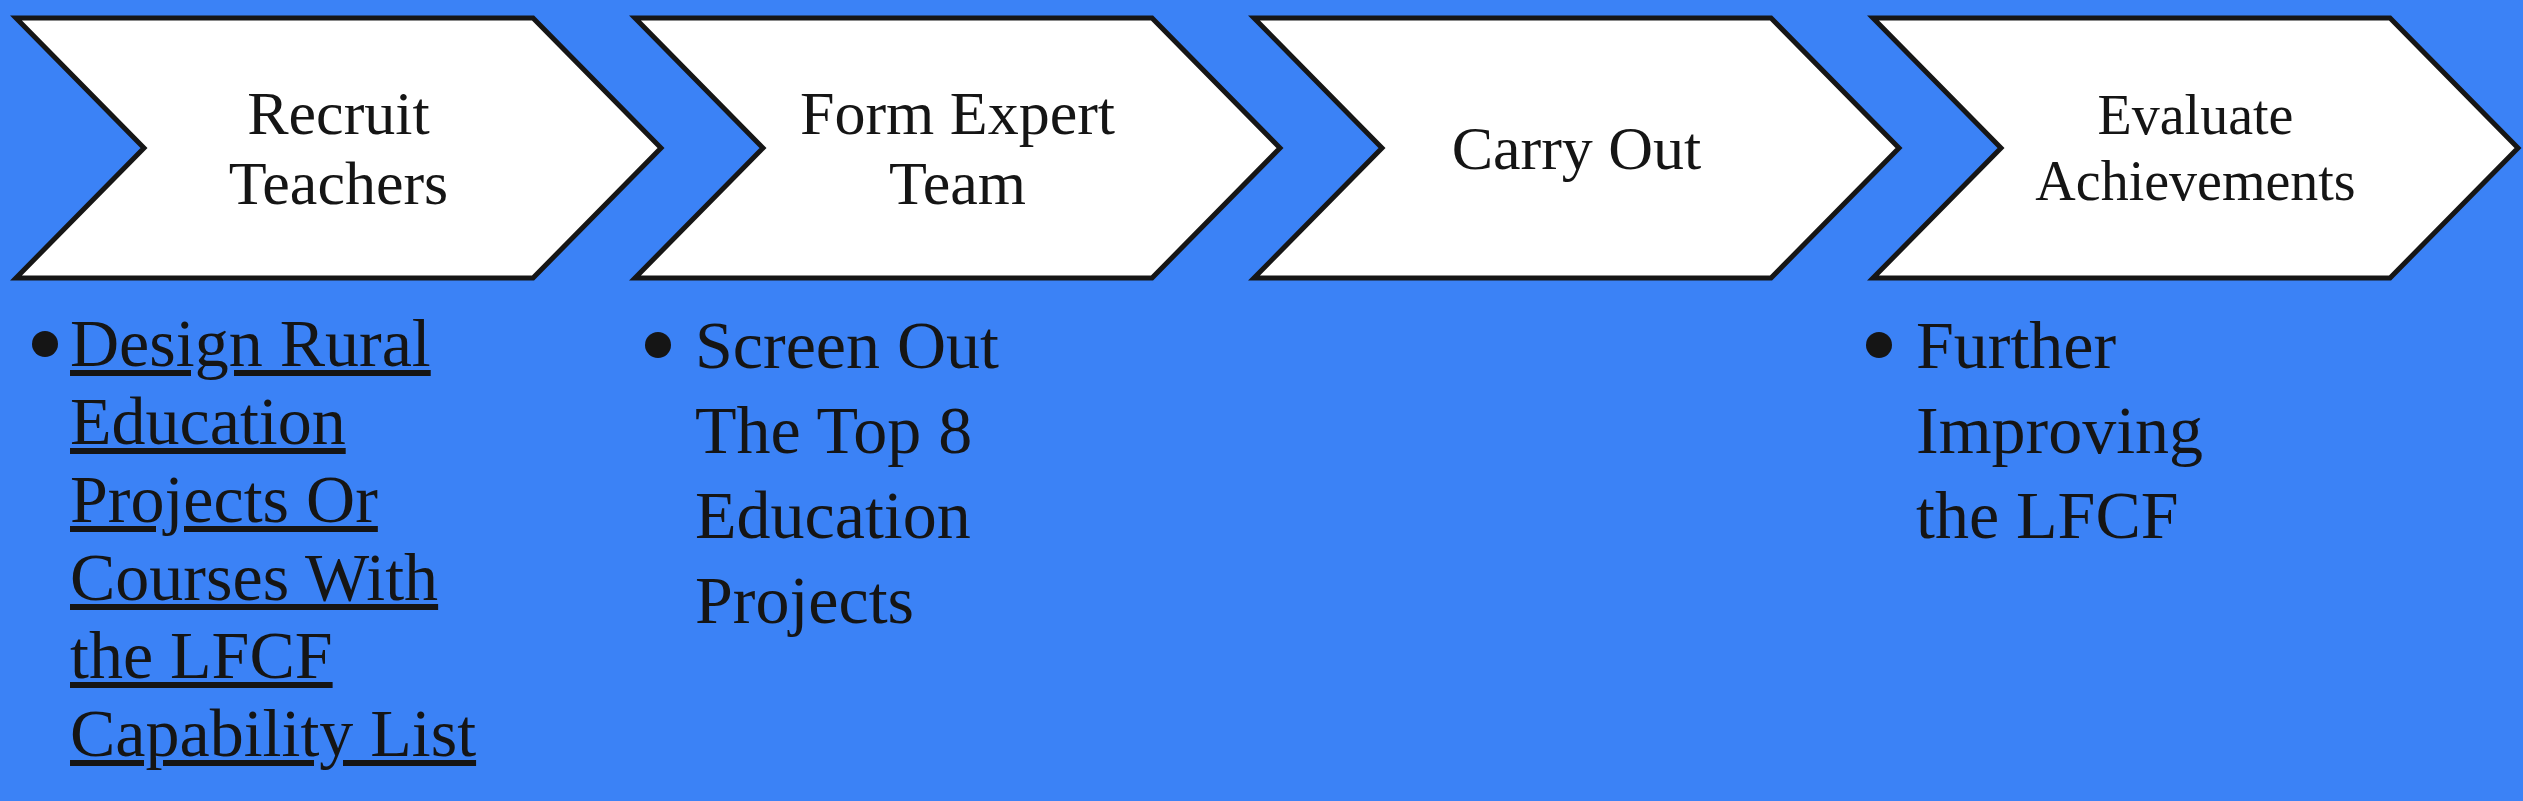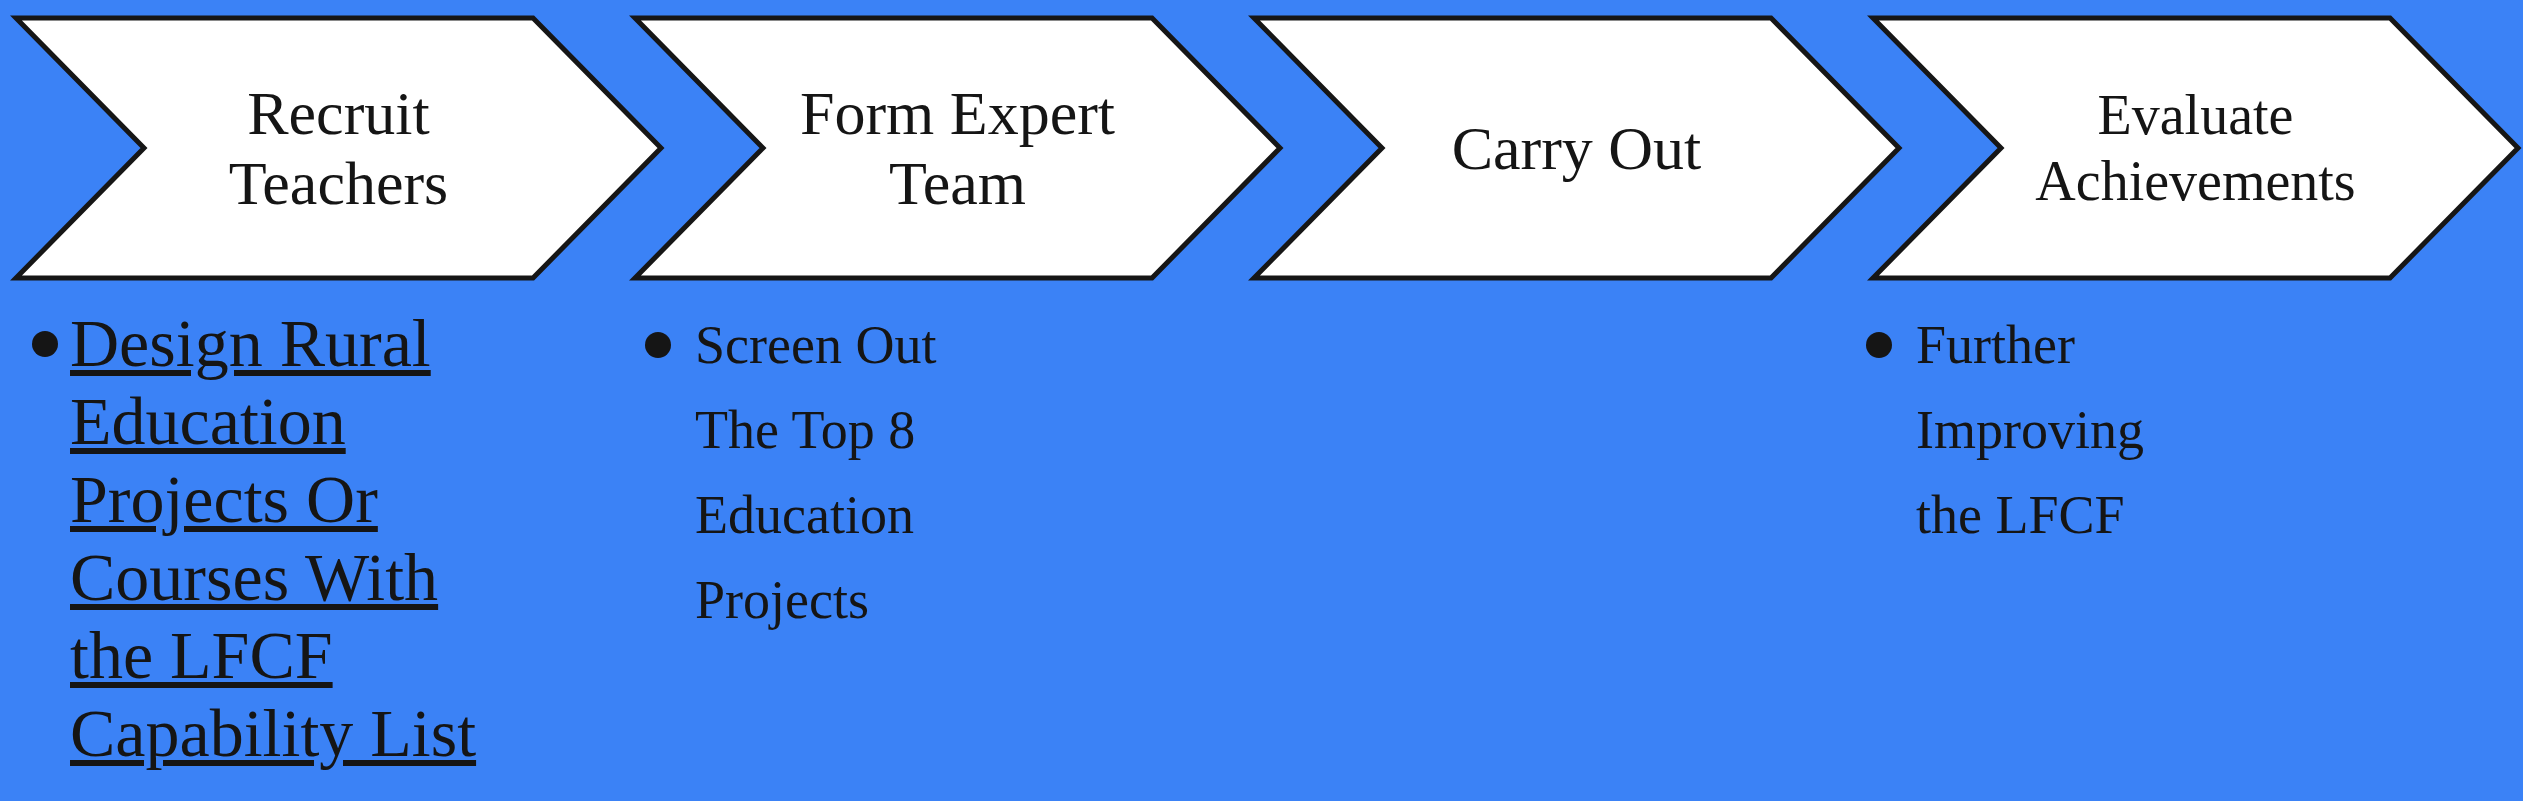--- a/index.html
+++ b/index.html
@@ -55,21 +55,21 @@
   }
   .bullet-dot {
     flex: 0 0 auto;
     width: 26px;
     height: 26px;
     border-radius: 50%;
     background: #151515;
   }
   .bullet-text {
     white-space: pre-line;
-    font-size: 54px;
+    font-size: 68px;
     line-height: 85px;
     color: #151515;
   }
   .row-1 { left: 32px;  top: 304px; text-decoration: underline; }
   .row-1 .bullet-dot { margin-top: 27px; margin-right: 12px; }
   .row-1 .bullet-text { font-size: 68px; line-height: 78px; width: 450px; }
   .row-2 { left: 645px; top: 303px; }
   .row-2 .bullet-dot { margin-top: 29px; margin-right: 24px; }
   .row-2 .bullet-text { width: 480px; }
   .row-3 { left: 1258px; top: 303px; }

